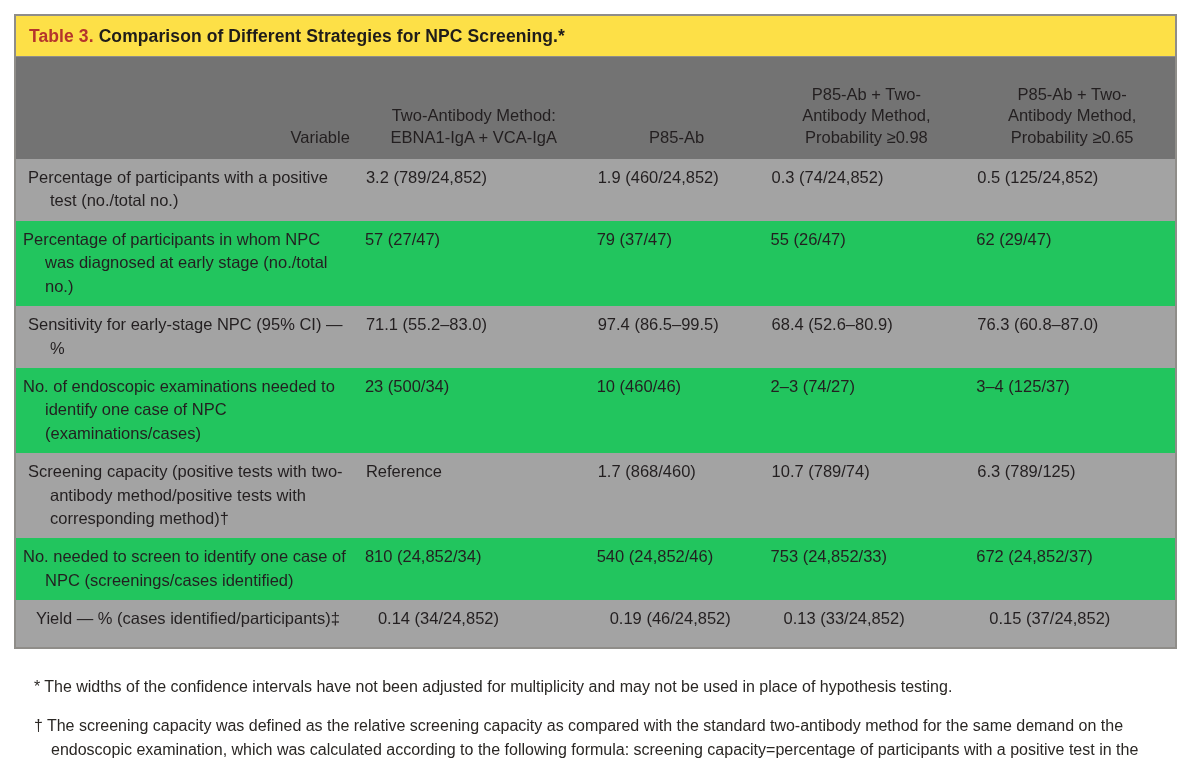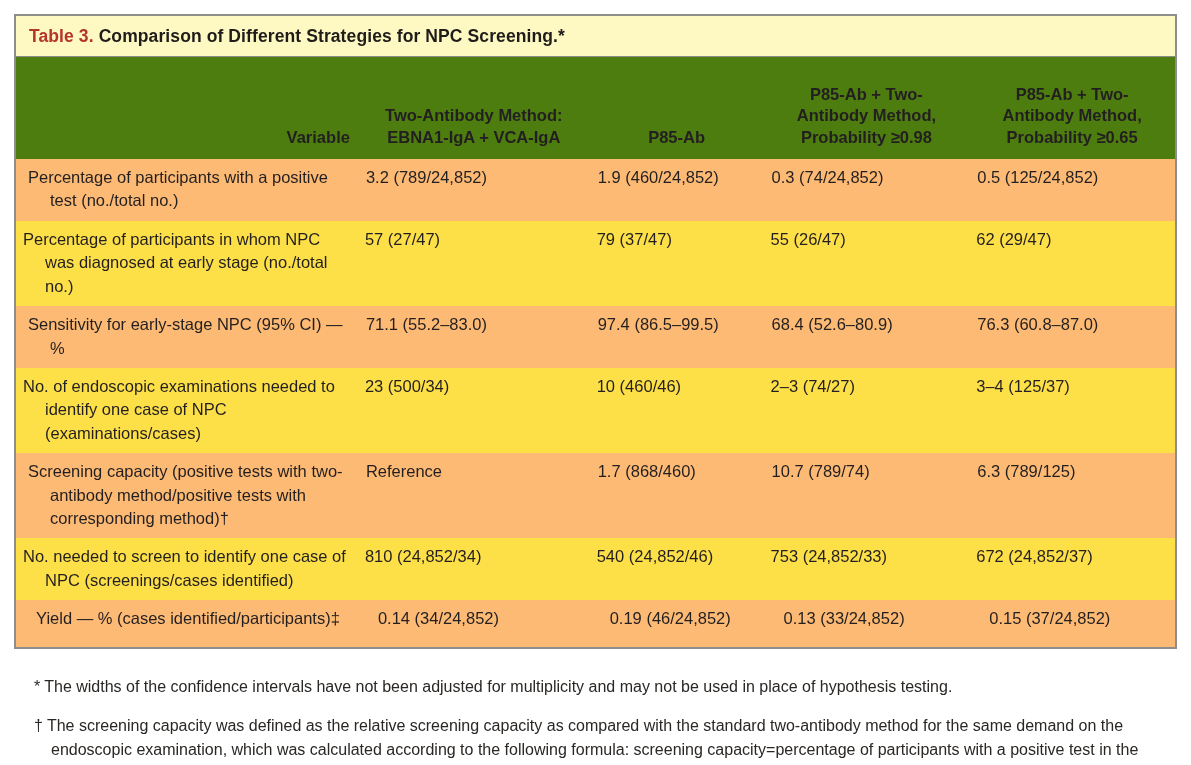--- a/index.html
+++ b/index.html
@@ -17,21 +17,21 @@
     height: 765px;
     background: #ffffff;
     box-sizing: border-box;
     padding: 14px 14px 0 14px;
   }
   .table-box {
     border: 2px solid #8f8d89;
     background: #ffffff;
   }
   .title-bar {
-    background: #fef9c3;
+    background: #fde047;
     border-bottom: 1px solid #8f8d89;
     padding: 10px 13px 9px 13px;
     font-size: 17.5px;
     font-weight: bold;
     letter-spacing: 0.1px;
   }
   .title-label { color: #b5342c; }
   .title-text  { color: #1f1c1a; }
 
   table.data {
@@ -42,26 +42,26 @@
   }
   col.c0 { width: 29.5%; }
   col.c1 { width: 20%; }
   col.c2 { width: 15%; }
   col.c3 { width: 17.75%; }
   col.c4 { width: 17.75%; }
 
   thead th {
     height: 86px;
     vertical-align: bottom;
-    font-weight: bold;
+    font-weight: normal;
     text-align: center;
     padding: 6px 8px 10px 8px;
     white-space: pre-line;
     line-height: 1.32;
-    background: #4d7c0f;
+    background: #737373;
   }
   thead th.var-head {
     text-align: right;
     padding-left: 12px;
     white-space: normal;
   }
 
   tbody td {
     vertical-align: top;
     text-align: left;
@@ -69,22 +69,22 @@
     line-height: 1.42;
   }
   tbody td.label-cell {
     text-align: left;
     padding-left: 12px;
   }
   .hang {
     padding-left: 22px;
     text-indent: -22px;
   }
-  tr.stripe td { background: #fdba74; }
-  tr.plain  td { background: #fde047; padding-left: 7px; }
+  tr.stripe td { background: #a3a3a3; }
+  tr.plain  td { background: #22c55e; padding-left: 7px; }
   tr.last td { padding-bottom: 16px; padding-left: 20px; }
 
   .footnotes {
     padding: 10px 4px 0 4px;
     font-size: 16px;
     line-height: 23.5px;
     color: #2a2724;
   }
   .fn {
     margin: 16px;

